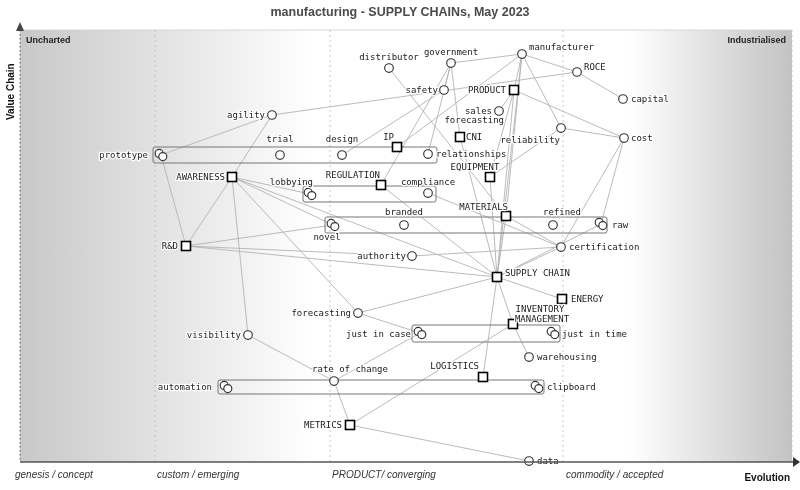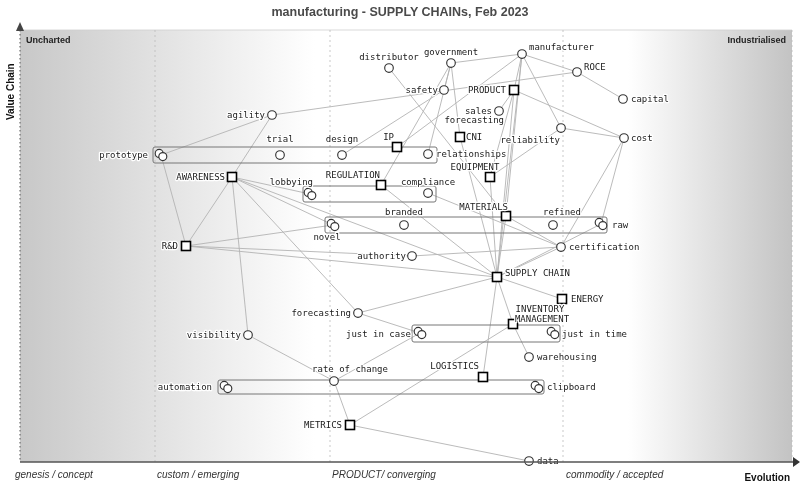--- a/index.html
+++ b/index.html
@@ -16,21 +16,21 @@
           paint-order:stroke;stroke:#fff;stroke-width:2.5px;stroke-linejoin:round;}
   .stage{font:italic 10px "Liberation Sans",sans-serif;fill:#333;}
   .corner{font:bold 9px "Liberation Sans",sans-serif;fill:#222;}
   .axis-label{font:bold 10px "Liberation Sans",sans-serif;fill:#111;}
   .grid{stroke:#bbb;stroke-width:0.8;stroke-dasharray:2,3;}
   .axisline{stroke:#555;}
 </style>
 </head>
 <body>
 
-<div id="title">manufacturing - SUPPLY CHAINs, Feb 2023</div>
+<div id="title">manufacturing - SUPPLY CHAINs, May 2023</div>
 <svg id="map" width="800" height="490" viewBox="0 0 800 490">
     <defs>
       <linearGradient id="gradL" x1="0" y1="0" x2="1" y2="0">
         <stop offset="0" stop-color="#c8c8c8"></stop>
         <stop offset="1" stop-color="#ffffff"></stop>
       </linearGradient>
       <linearGradient id="gradR" x1="0" y1="0" x2="1" y2="0">
         <stop offset="0" stop-color="#ffffff"></stop>
         <stop offset="0.35" stop-color="#ffffff"></stop>
         <stop offset="1" stop-color="#c3c3c3"></stop>

